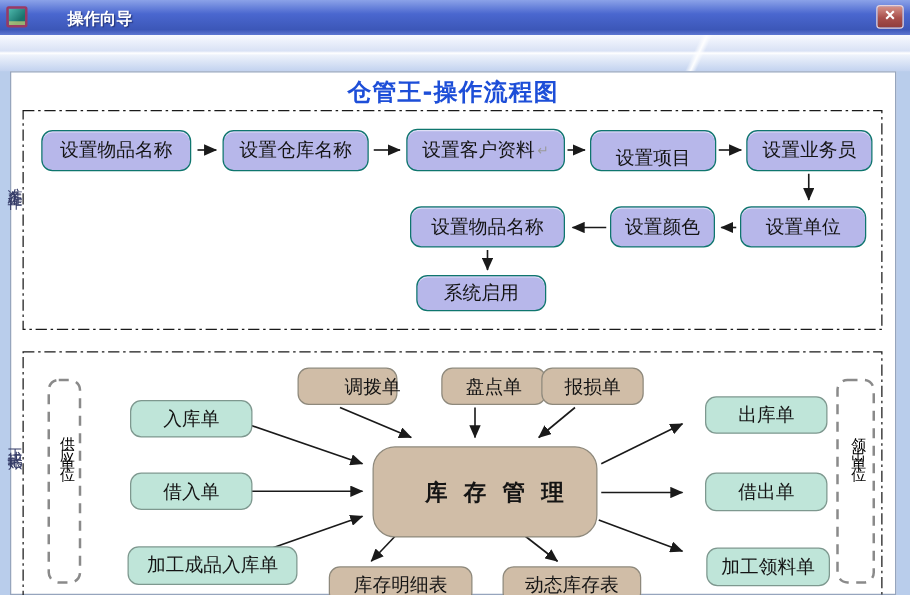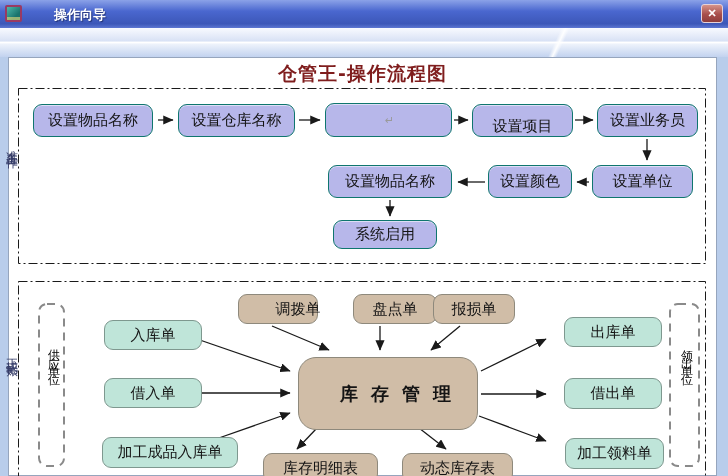--- a/index.html
+++ b/index.html
@@ -20,21 +20,21 @@
     border:1px solid #e6d2d8;border-radius:3px;color:#fff;font-size:11px;font-weight:bold;
     line-height:17px;text-align:center;cursor:pointer;}
   .band{position:absolute;left:0;top:28px;width:728px;height:29px;
     background:linear-gradient(#f8faff 0%,#d9e2f5 44%,#ffffff 50%,#edf2fb 56%,#c2d2ef 100%);}
   .swoosh{position:absolute;left:538px;top:28px;width:42px;height:29px;
     background:linear-gradient(115deg,transparent 42%,rgba(255,255,255,.95) 50%,transparent 58%);}
   .panel{position:absolute;left:8px;top:57px;width:709px;height:419px;box-sizing:border-box;
     background:#fff;border:1px solid #96a5bd;}
   
   .flow-title{position:absolute;left:8px;top:61px;width:709px;text-align:center;
-    font-size:19px;font-weight:bold;color:#7f1d1d;letter-spacing:1px;}
+    font-size:19px;font-weight:bold;color:#1d4ed8;letter-spacing:1px;}
   .overlay{position:absolute;left:0;top:0;width:728px;height:476px;}
   .box{position:absolute;display:flex;align-items:center;justify-content:center;
     box-sizing:border-box;font-size:15px;color:#141414;white-space:nowrap;cursor:pointer;}
   .pbox{background:#b7b7ea;border:1px solid #0f766e;border-radius:9px;
     box-shadow:inset 0 1px 0 rgba(255,255,255,.55);}
   .tbox{background:#d0bda7;border:1px solid #8e897c;border-radius:9px;}
   .gbox{background:#bfe5d9;border:1px solid #7e988f;border-radius:9px;margin-left:12px;}
   .center-box{font-weight:bold;font-size:18px;letter-spacing:13px;padding-left:28px;
     border-radius:18px;}
   .ret{color:#9a9a9a;font-size:11px;margin-left:2px;}
@@ -100,20 +100,21 @@
 <div class="vtext vrail" style="left:45px;top:340px;">供应单位</div>
 <div class="vtext vrail" style="left:678px;top:340px;">领出单位</div>
 
 <div class="box pbox" style="left:33px;top:104px;width:120px;height:33px;">
     <span>设置物品名称</span>
   </div>
 <div class="box pbox" style="left:178px;top:104px;width:117px;height:33px;">
     <span>设置仓库名称</span>
   </div>
 <div class="box pbox" style="left:325px;top:103px;width:127px;height:34px;">
+    <span>设置客户资料</span>
     <span class="ret">↵</span>
   </div>
 <div class="box pbox" style="left:472px;top:104px;width:101px;height:33px;align-items:flex-end;">
     <span>设置项目</span>
   </div>
 <div class="box pbox" style="left:597px;top:104px;width:101px;height:33px;">
     <span>设置业务员</span>
   </div>
 <div class="box pbox" style="left:328px;top:165px;width:124px;height:33px;">
     <span>设置物品名称</span>

